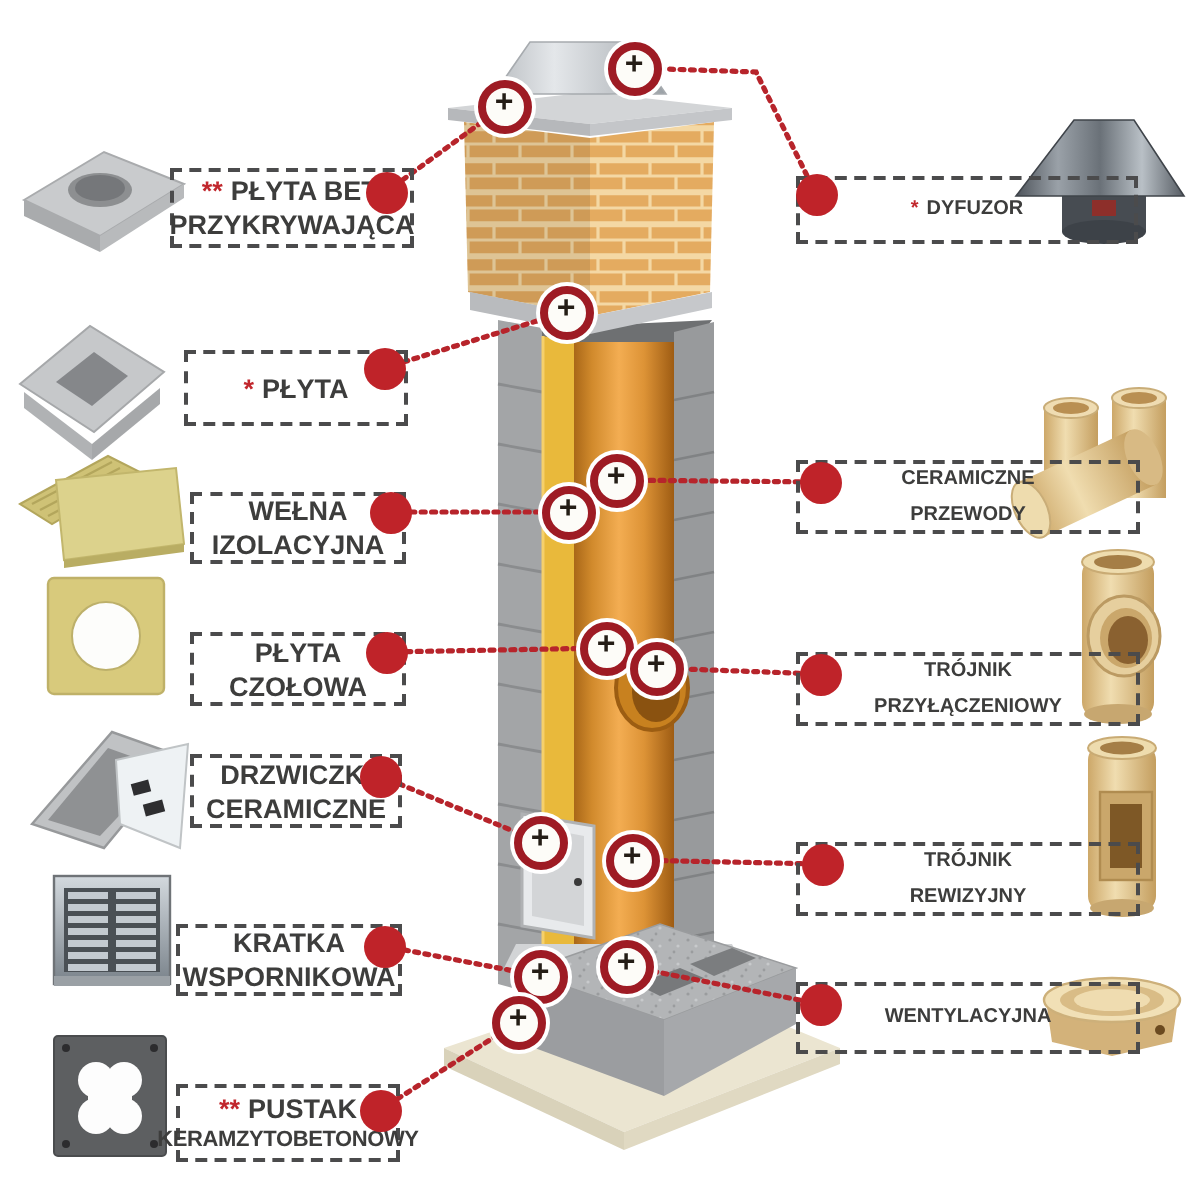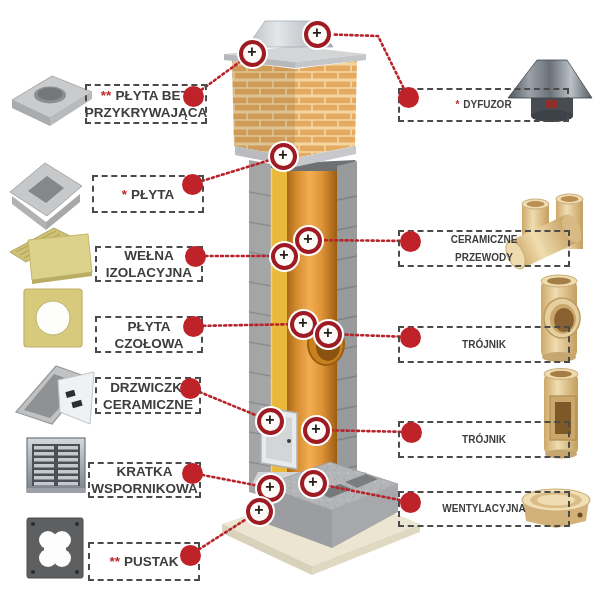--- a/index.html
+++ b/index.html
@@ -271,35 +271,38 @@
 <div class="label" style="left:95px;top:377px;width:106px;height:37px">
   <div class="ln">DRZWICZKI</div>
   <div class="ln">CERAMICZNE</div>
 </div>
 <div class="label" style="left:88px;top:462px;width:113px;height:36px">
   <div class="ln">KRATKA</div>
   <div class="ln">WSPORNIKOWA</div>
 </div>
 <div class="label" style="left:88px;top:542px;width:112px;height:39px">
   <div class="ln"><span class="ast">**</span><span>PUSTAK</span></div>
+  <div class="ln small">KERAMZYTOBETONOWY</div>
 </div>
 
 <div class="label right" style="left:398px;top:88px;width:171px;height:34px">
   <div class="ln"><span class="ast">*</span><span>DYFUZOR</span></div>
   <div class="ln"></div>
 </div>
 <div class="label right" style="left:398px;top:230px;width:172px;height:37px">
   <div class="ln">CERAMICZNE</div>
   <div class="ln">PRZEWODY</div>
 </div>
 <div class="label right" style="left:398px;top:326px;width:172px;height:37px">
   <div class="ln">TRÓJNIK</div>
+  <div class="ln">PRZYŁĄCZENIOWY</div>
 </div>
 <div class="label right" style="left:398px;top:421px;width:172px;height:37px">
   <div class="ln">TRÓJNIK</div>
+  <div class="ln">REWIZYJNY</div>
 </div>
 <div class="label right" style="left:398px;top:491px;width:172px;height:36px">
   <div class="ln">WENTYLACYJNA</div>
   <div class="ln"></div>
 </div>
 
 <div class="dot" style="left:193px;top:96px"></div>
 <div class="dot" style="left:192px;top:184px"></div>
 <div class="dot" style="left:195px;top:256px"></div>
 <div class="dot" style="left:193px;top:326px"></div>

